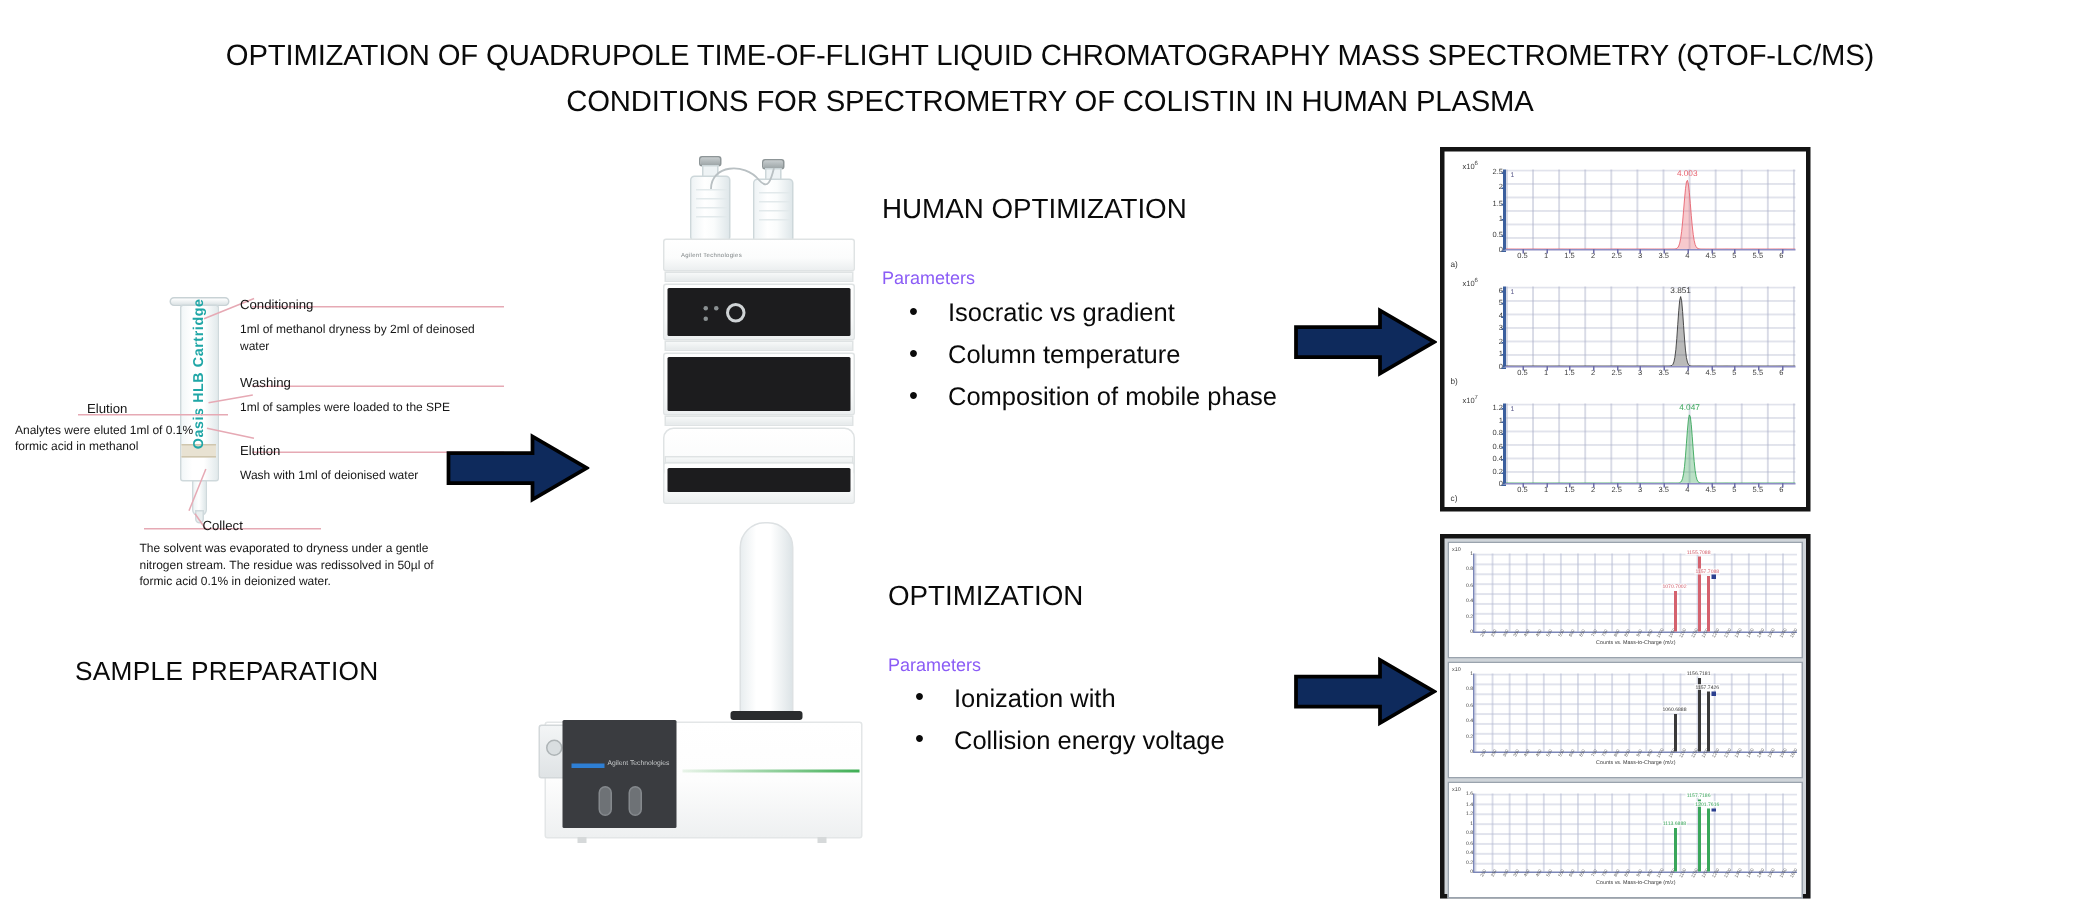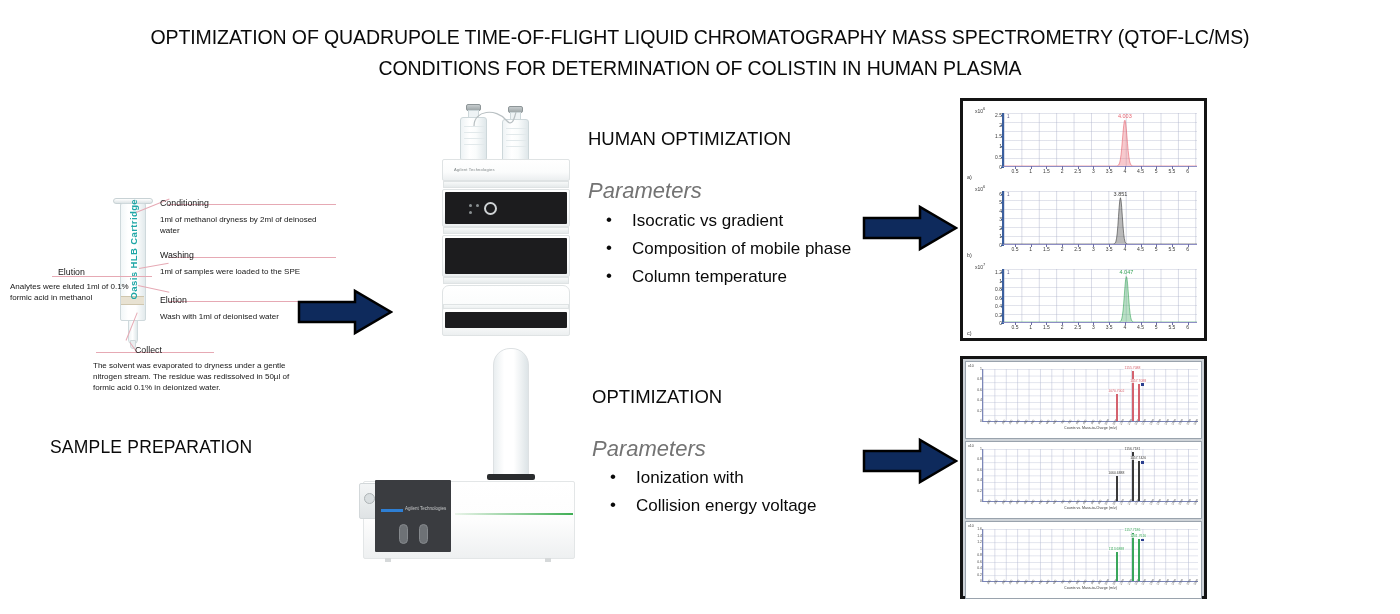--- a/index.html
+++ b/index.html
@@ -146,21 +146,21 @@
     background: #2a2c2e; border-radius: 2px;
   }
   .ms-greenline { position: absolute; left: 110px; top: 170px; width: 118px; height: 2px;
     background: linear-gradient(90deg,rgba(120,190,120,.15),#3fae54); }
   .ms-blue { position: absolute; left: 36px; top: 166px; width: 22px; height: 3px; background: #2e7fd4; }
   .ms-brand { position: absolute; left: 60px; top: 163px; font-size: 4.5px; color: #c7cacb; }
   .ms-foot { position: absolute; top: 215px; width: 6px; height: 4px; background: #d6d9da; }
 
   
   .sect-title { font-size: 18.5px; color: #0a0a0a; line-height: 26px; }
-  .sect-param { font-size: 22px; color: #737373; font-style: italic; }
+  .sect-param { font-size: 12px; color: #8b5cf6; }
   .bullets { list-style: none; }
   .bullets li {
     font-size: 17px; color: #0a0a0a; line-height: 28px;
     padding-left: 44px; position: relative; white-space: nowrap;
   }
   .bullets li::before {
     content: "\2022"; position: absolute; left: 18px; top: -1px; font-size: 17px;
   }
   #hplc-text { position: absolute; left: 588px; top: 126px; width: 300px; }
   #hplc-text .sect-param { margin-top: 26px; }
@@ -219,21 +219,21 @@
             font-size: 3.6px; color: #3a3a3a; white-space: nowrap; }
   .s-xtick { position: absolute; top: 100%; font-size: 3px; color: #555;
              transform: translateX(-50%) rotate(-62deg); transform-origin: center top; }
   .s-marker { position: absolute; width: 2.6px; height: 2.6px; background: #2b3f8f; }
 </style>
 </head>
 <body>
 
 <div id="title">
   <span class="ln">OPTIMIZATION OF QUADRUPOLE TIME-OF-FLIGHT LIQUID CHROMATOGRAPHY MASS SPECTROMETRY (QTOF-LC/MS)</span>
-  <span class="ln">CONDITIONS FOR DETERMINATION OF COLISTIN IN HUMAN PLASMA</span>
+  <span class="ln">CONDITIONS FOR SPECTROMETRY OF COLISTIN IN HUMAN PLASMA</span>
 </div>
 
 <div id="sampleprep">
 
   <div class="spe-cart">
     <div class="spe-plunger-top"></div>
     <div class="spe-barrel"></div>
     <div class="spe-frit"></div>
     <div class="spe-tip"></div>
     <div class="spe-tip2"></div>
@@ -336,22 +336,22 @@
 
   <div class="hplc-mod" style="top:204px; height:28px;"></div>
   <div class="hplc-dark" style="top:208px; height:16px;"></div>
 </div>
 
 <div id="hplc-text">
   <div class="sect-title">HUMAN OPTIMIZATION</div>
   <div class="sect-param">Parameters</div>
   <ul class="bullets">
     <li>Isocratic vs gradient</li>
+    <li>Column temperature</li>
     <li>Composition of mobile phase</li>
-    <li>Column temperature</li>
   </ul>
 </div>
 
 <div class="arrow" style="left:862px; top:204px;">
   <svg width="96" height="48" viewBox="0 0 96 48">
     <polygon points="2,14 58,14 58,3 94,24 58,45 58,34 2,34" fill="#0e2a5c" stroke="#000000" stroke-width="2.5" stroke-linejoin="miter"></polygon>
   </svg>
 </div>
 
 <div id="msinst">

